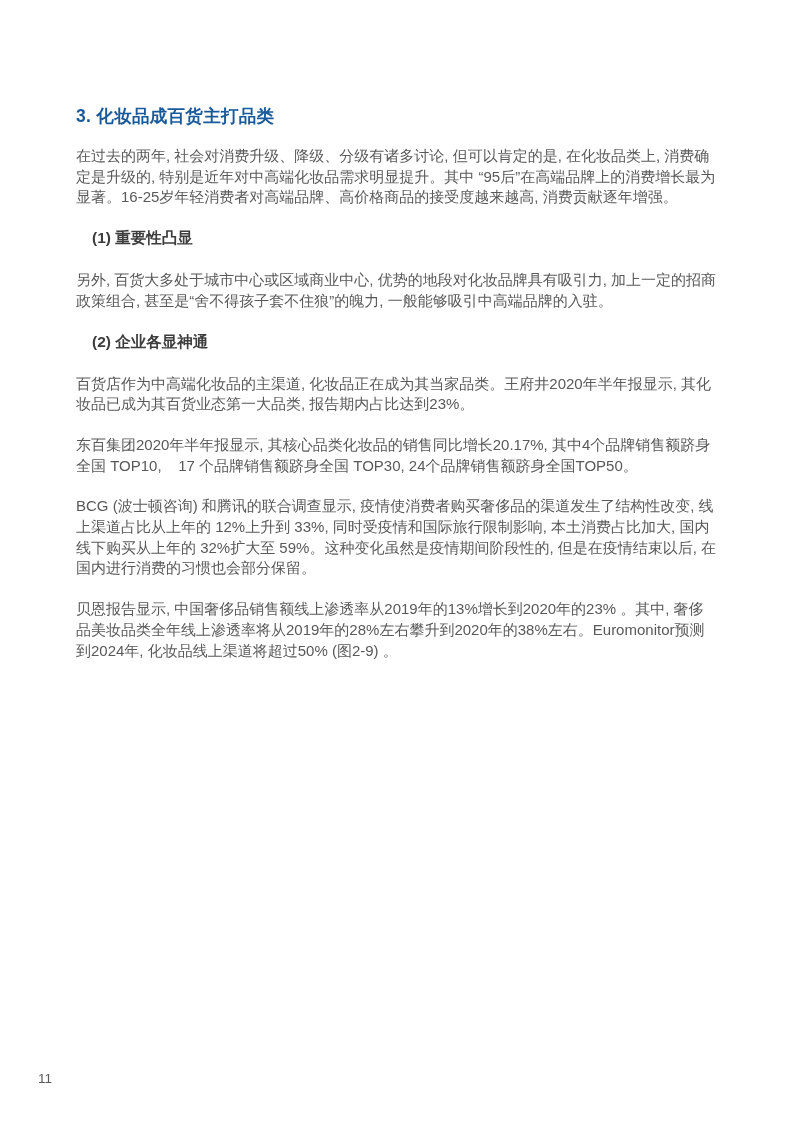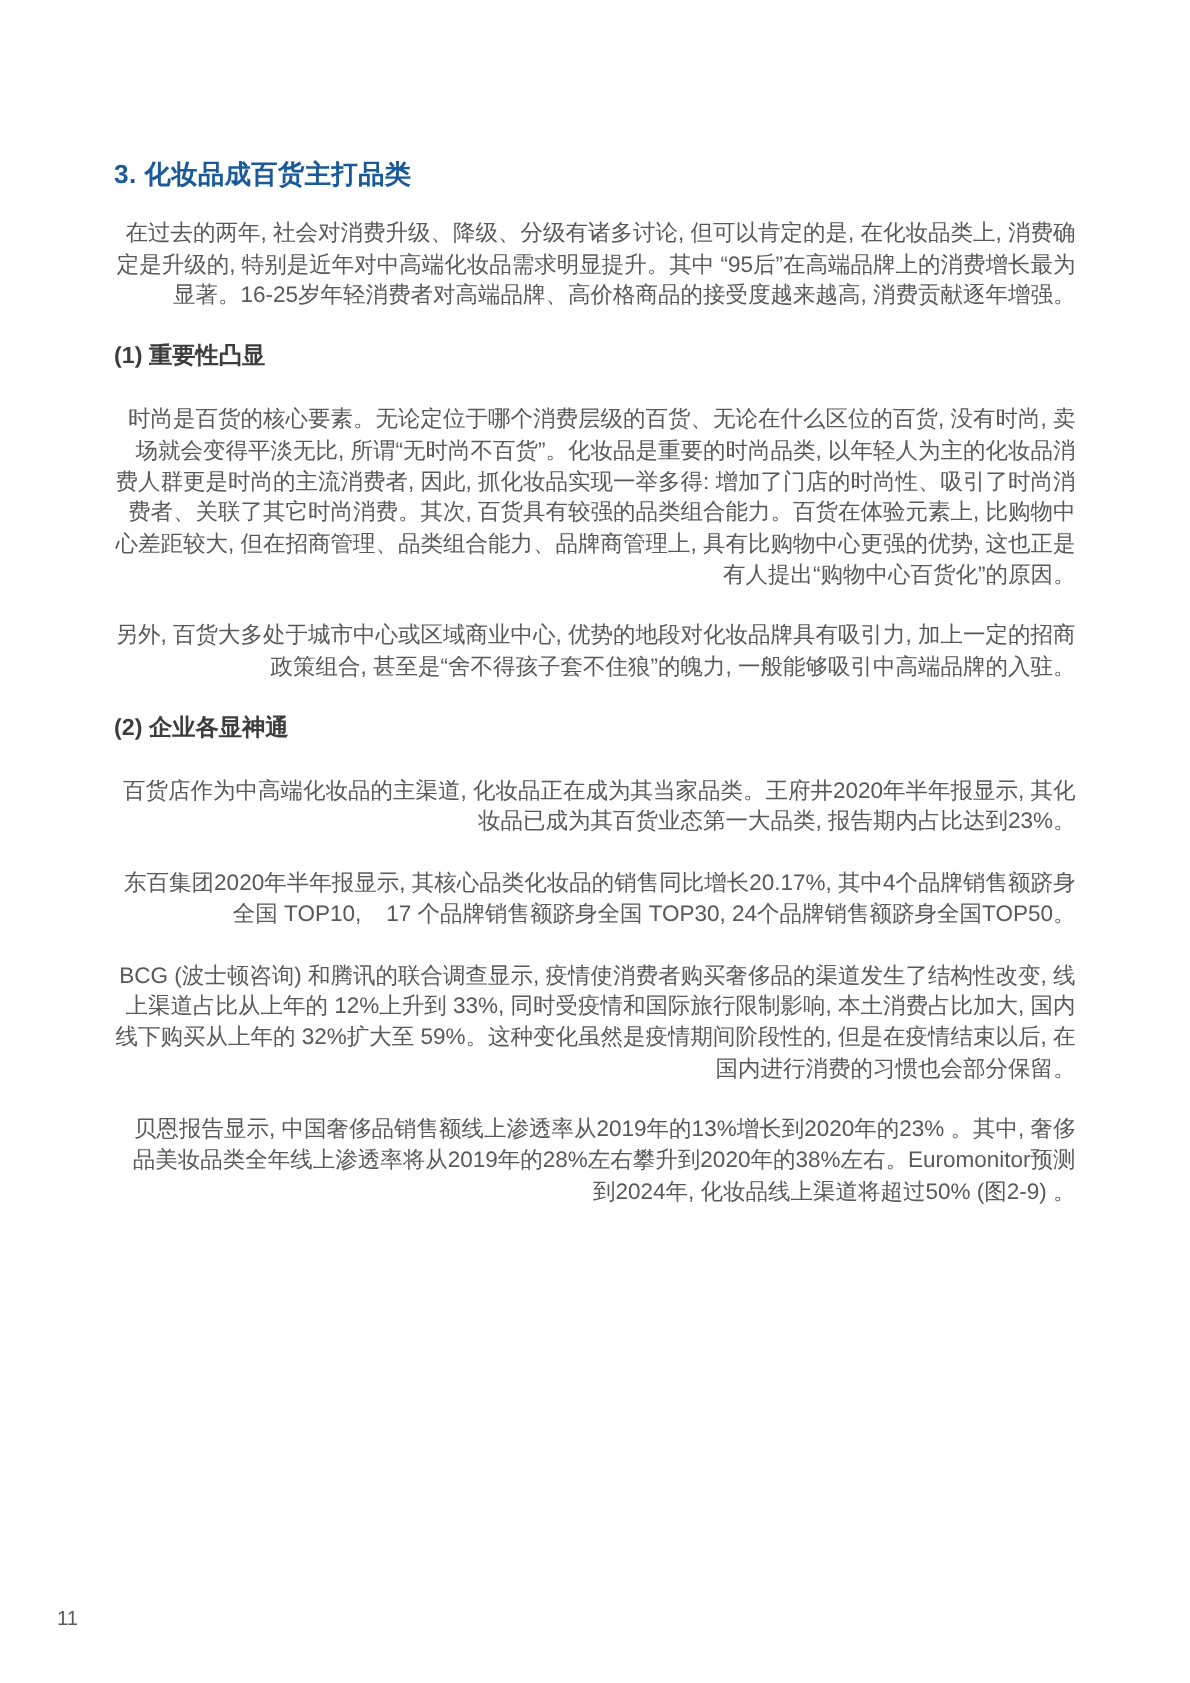--- a/index.html
+++ b/index.html
@@ -28,51 +28,50 @@
     font-weight: 700;
     color: #1a5a9a;
     margin: 0 0 19px 0;
     letter-spacing: 0.3px;
   }
   .body-para {
     font-size: 15px;
     line-height: 20.7px;
     color: #595959;
     margin: 0 0 20px 0;
-    text-align: right;
+    text-align: left;
     white-space: pre-wrap;
     word-break: break-all;
   }
   .sub-heading {
     font-size: 15.5px;
     line-height: 20px;
     font-weight: 700;
     color: #3d3d3d;
-    margin: 0 0 22px 0;
+    margin: 0 0 22px 16px;
   }
   .page-number {
     position: absolute;
     left: 38px;
     top: 1071px;
     font-size: 13.5px;
     color: #595959;
   }
 </style>
 </head>
 <body>
 
 <div class="page">
 
   <h1 class="doc-title">3. 化妆品成百货主打品类</h1>
 
   <p class="body-para">在过去的两年, 社会对消费升级、降级、分级有诸多讨论, 但可以肯定的是, 在化妆品类上, 消费确定是升级的, 特别是近年对中高端化妆品需求明显提升。其中 “95后”在高端品牌上的消费增长最为显著。16-25岁年轻消费者对高端品牌、高价格商品的接受度越来越高, 消费贡献逐年增强。</p>
 
   <h2 class="sub-heading">(1) 重要性凸显</h2>
 
-  <p class="body-para">时尚是百货的核心要素。无论定位于哪个消费层级的百货、无论在什么区位的百货, 没有时尚, 卖场就会变得平淡无比, 所谓“无时尚不百货”。化妆品是重要的时尚品类, 以年轻人为主的化妆品消费人群更是时尚的主流消费者, 因此, 抓化妆品实现一举多得: 增加了门店的时尚性、吸引了时尚消费者、关联了其它时尚消费。其次, 百货具有较强的品类组合能力。百货在体验元素上, 比购物中心差距较大, 但在招商管理、品类组合能力、品牌商管理上, 具有比购物中心更强的优势, 这也正是有人提出“购物中心百货化”的原因。</p>
 
   <p class="body-para">另外, 百货大多处于城市中心或区域商业中心, 优势的地段对化妆品牌具有吸引力, 加上一定的招商政策组合, 甚至是“舍不得孩子套不住狼”的魄力, 一般能够吸引中高端品牌的入驻。</p>
 
   <h2 class="sub-heading">(2) 企业各显神通</h2>
 
   <p class="body-para">百货店作为中高端化妆品的主渠道, 化妆品正在成为其当家品类。王府井2020年半年报显示, 其化妆品已成为其百货业态第一大品类, 报告期内占比达到23%。</p>
 
   <p class="body-para">东百集团2020年半年报显示, 其核心品类化妆品的销售同比增长20.17%, 其中4个品牌销售额跻身全国 TOP10,    17 个品牌销售额跻身全国 TOP30, 24个品牌销售额跻身全国TOP50。</p>
 
 

